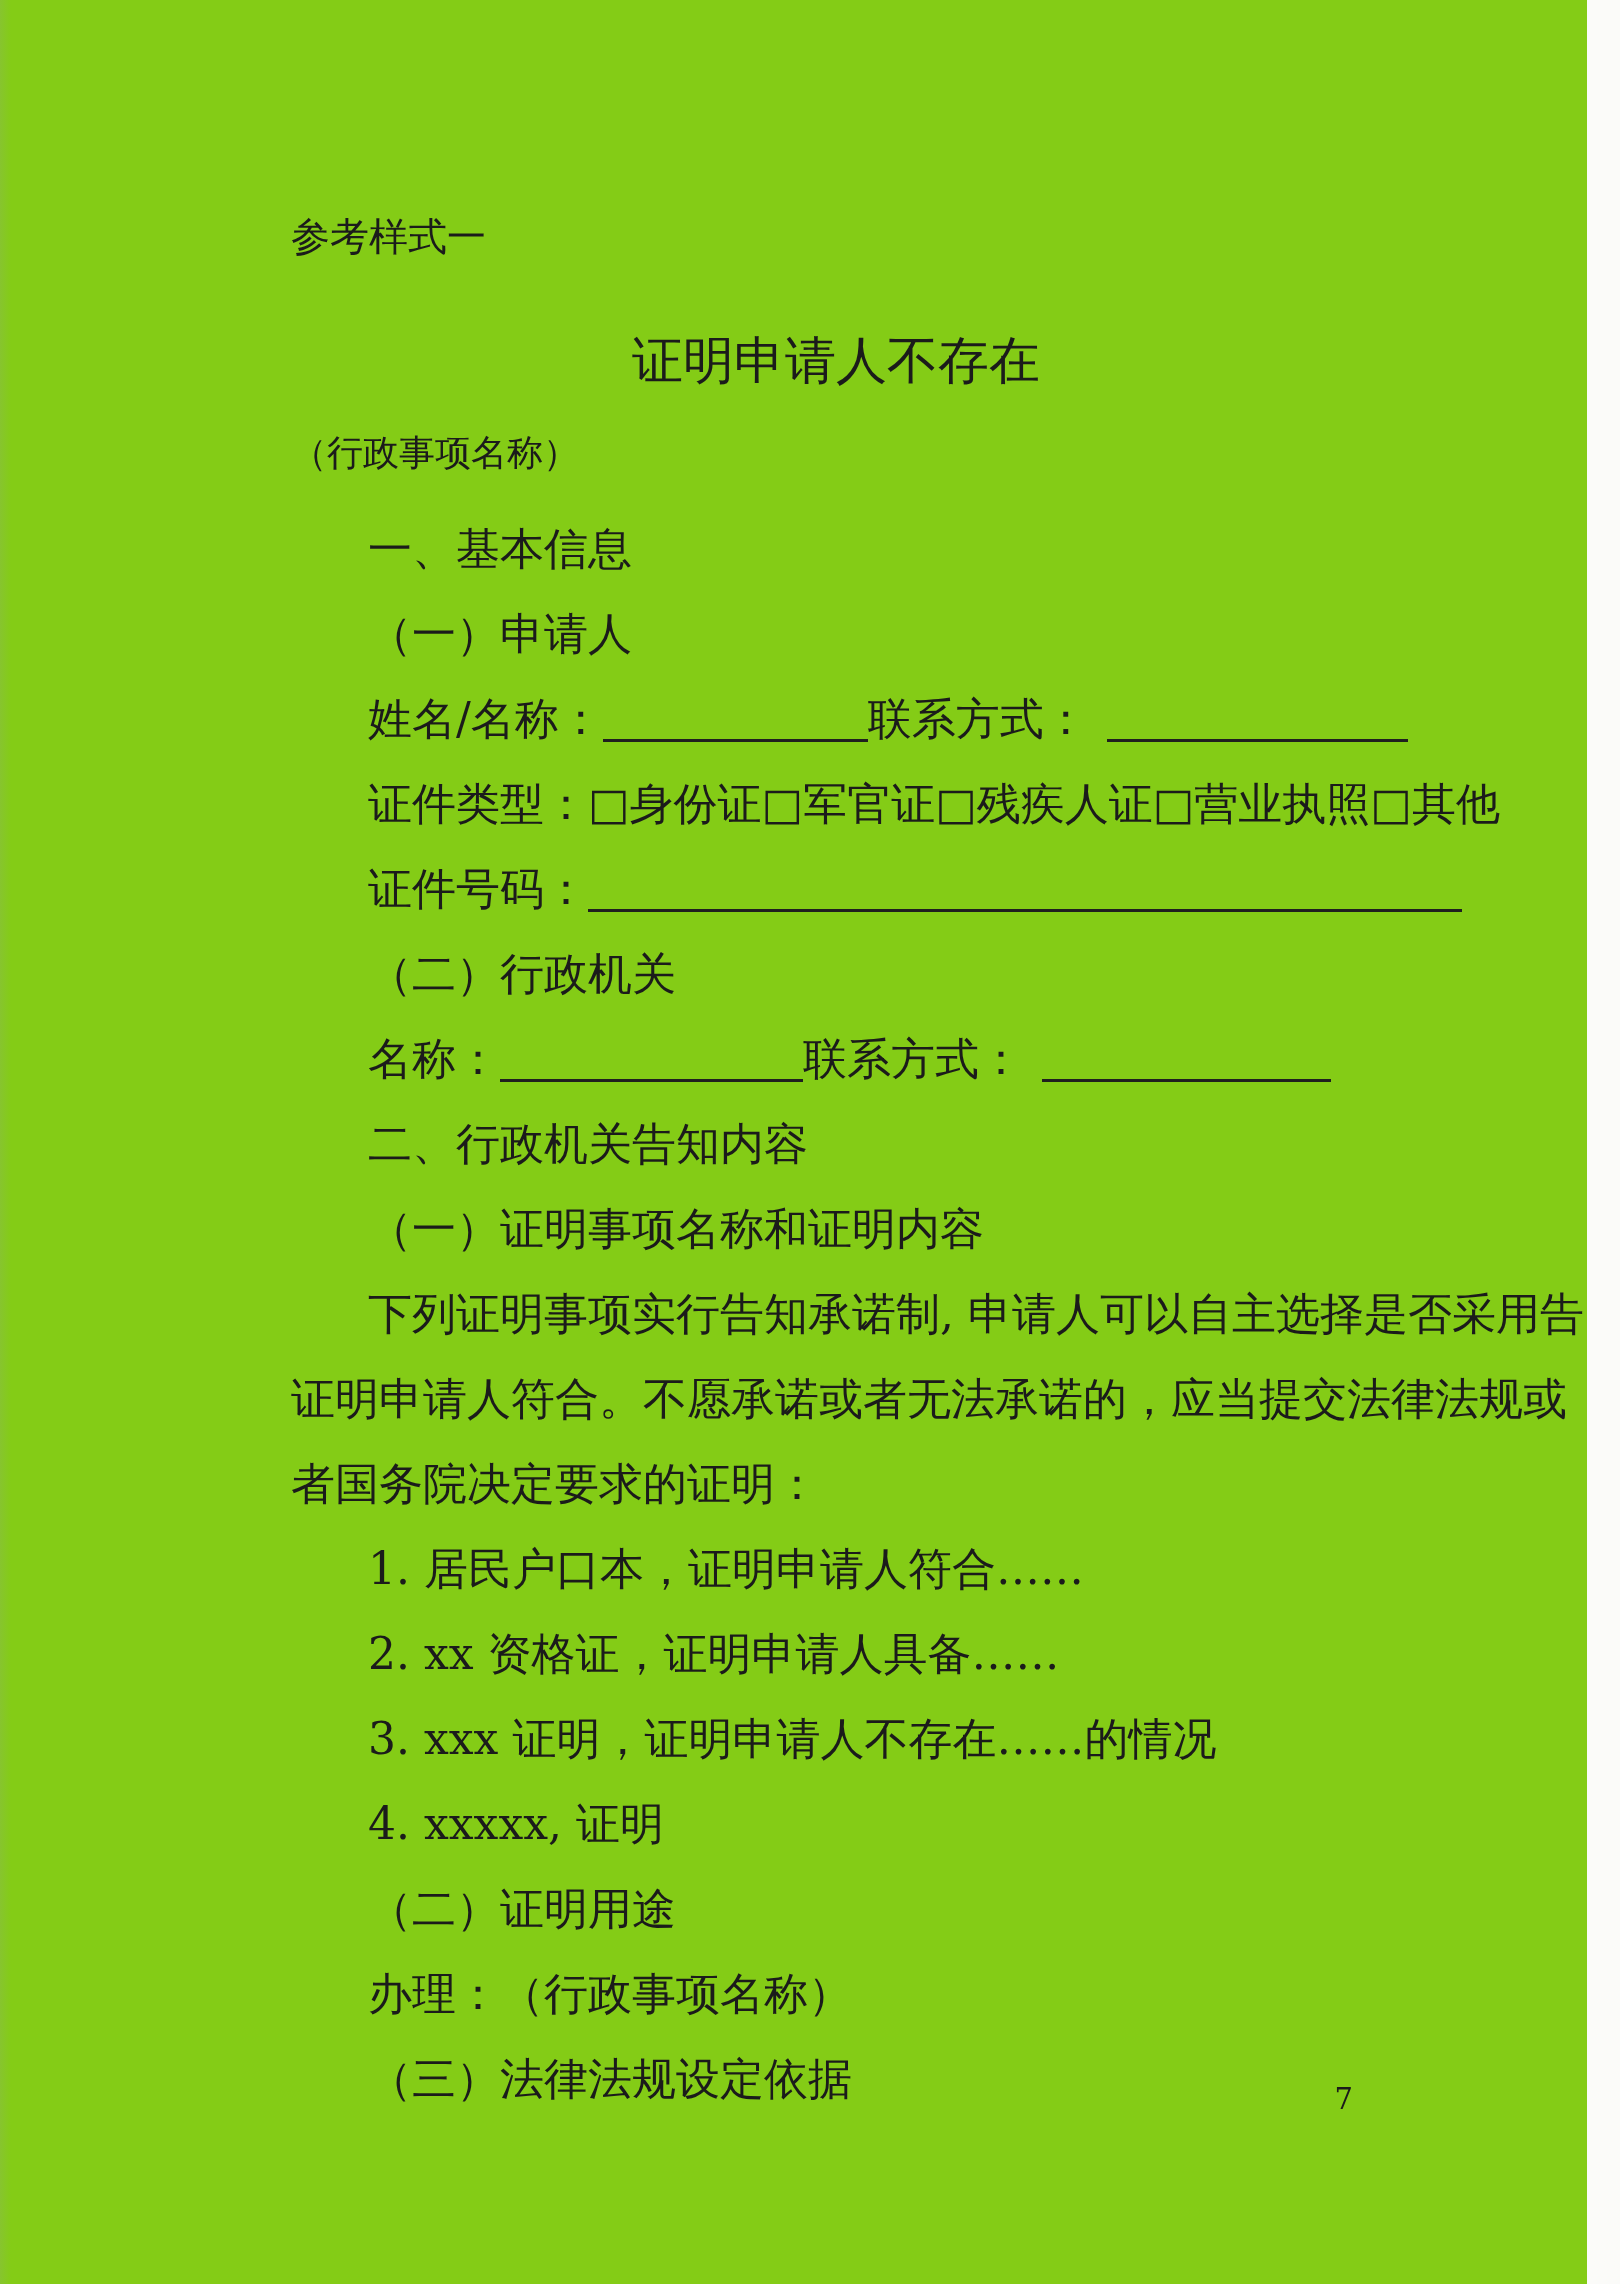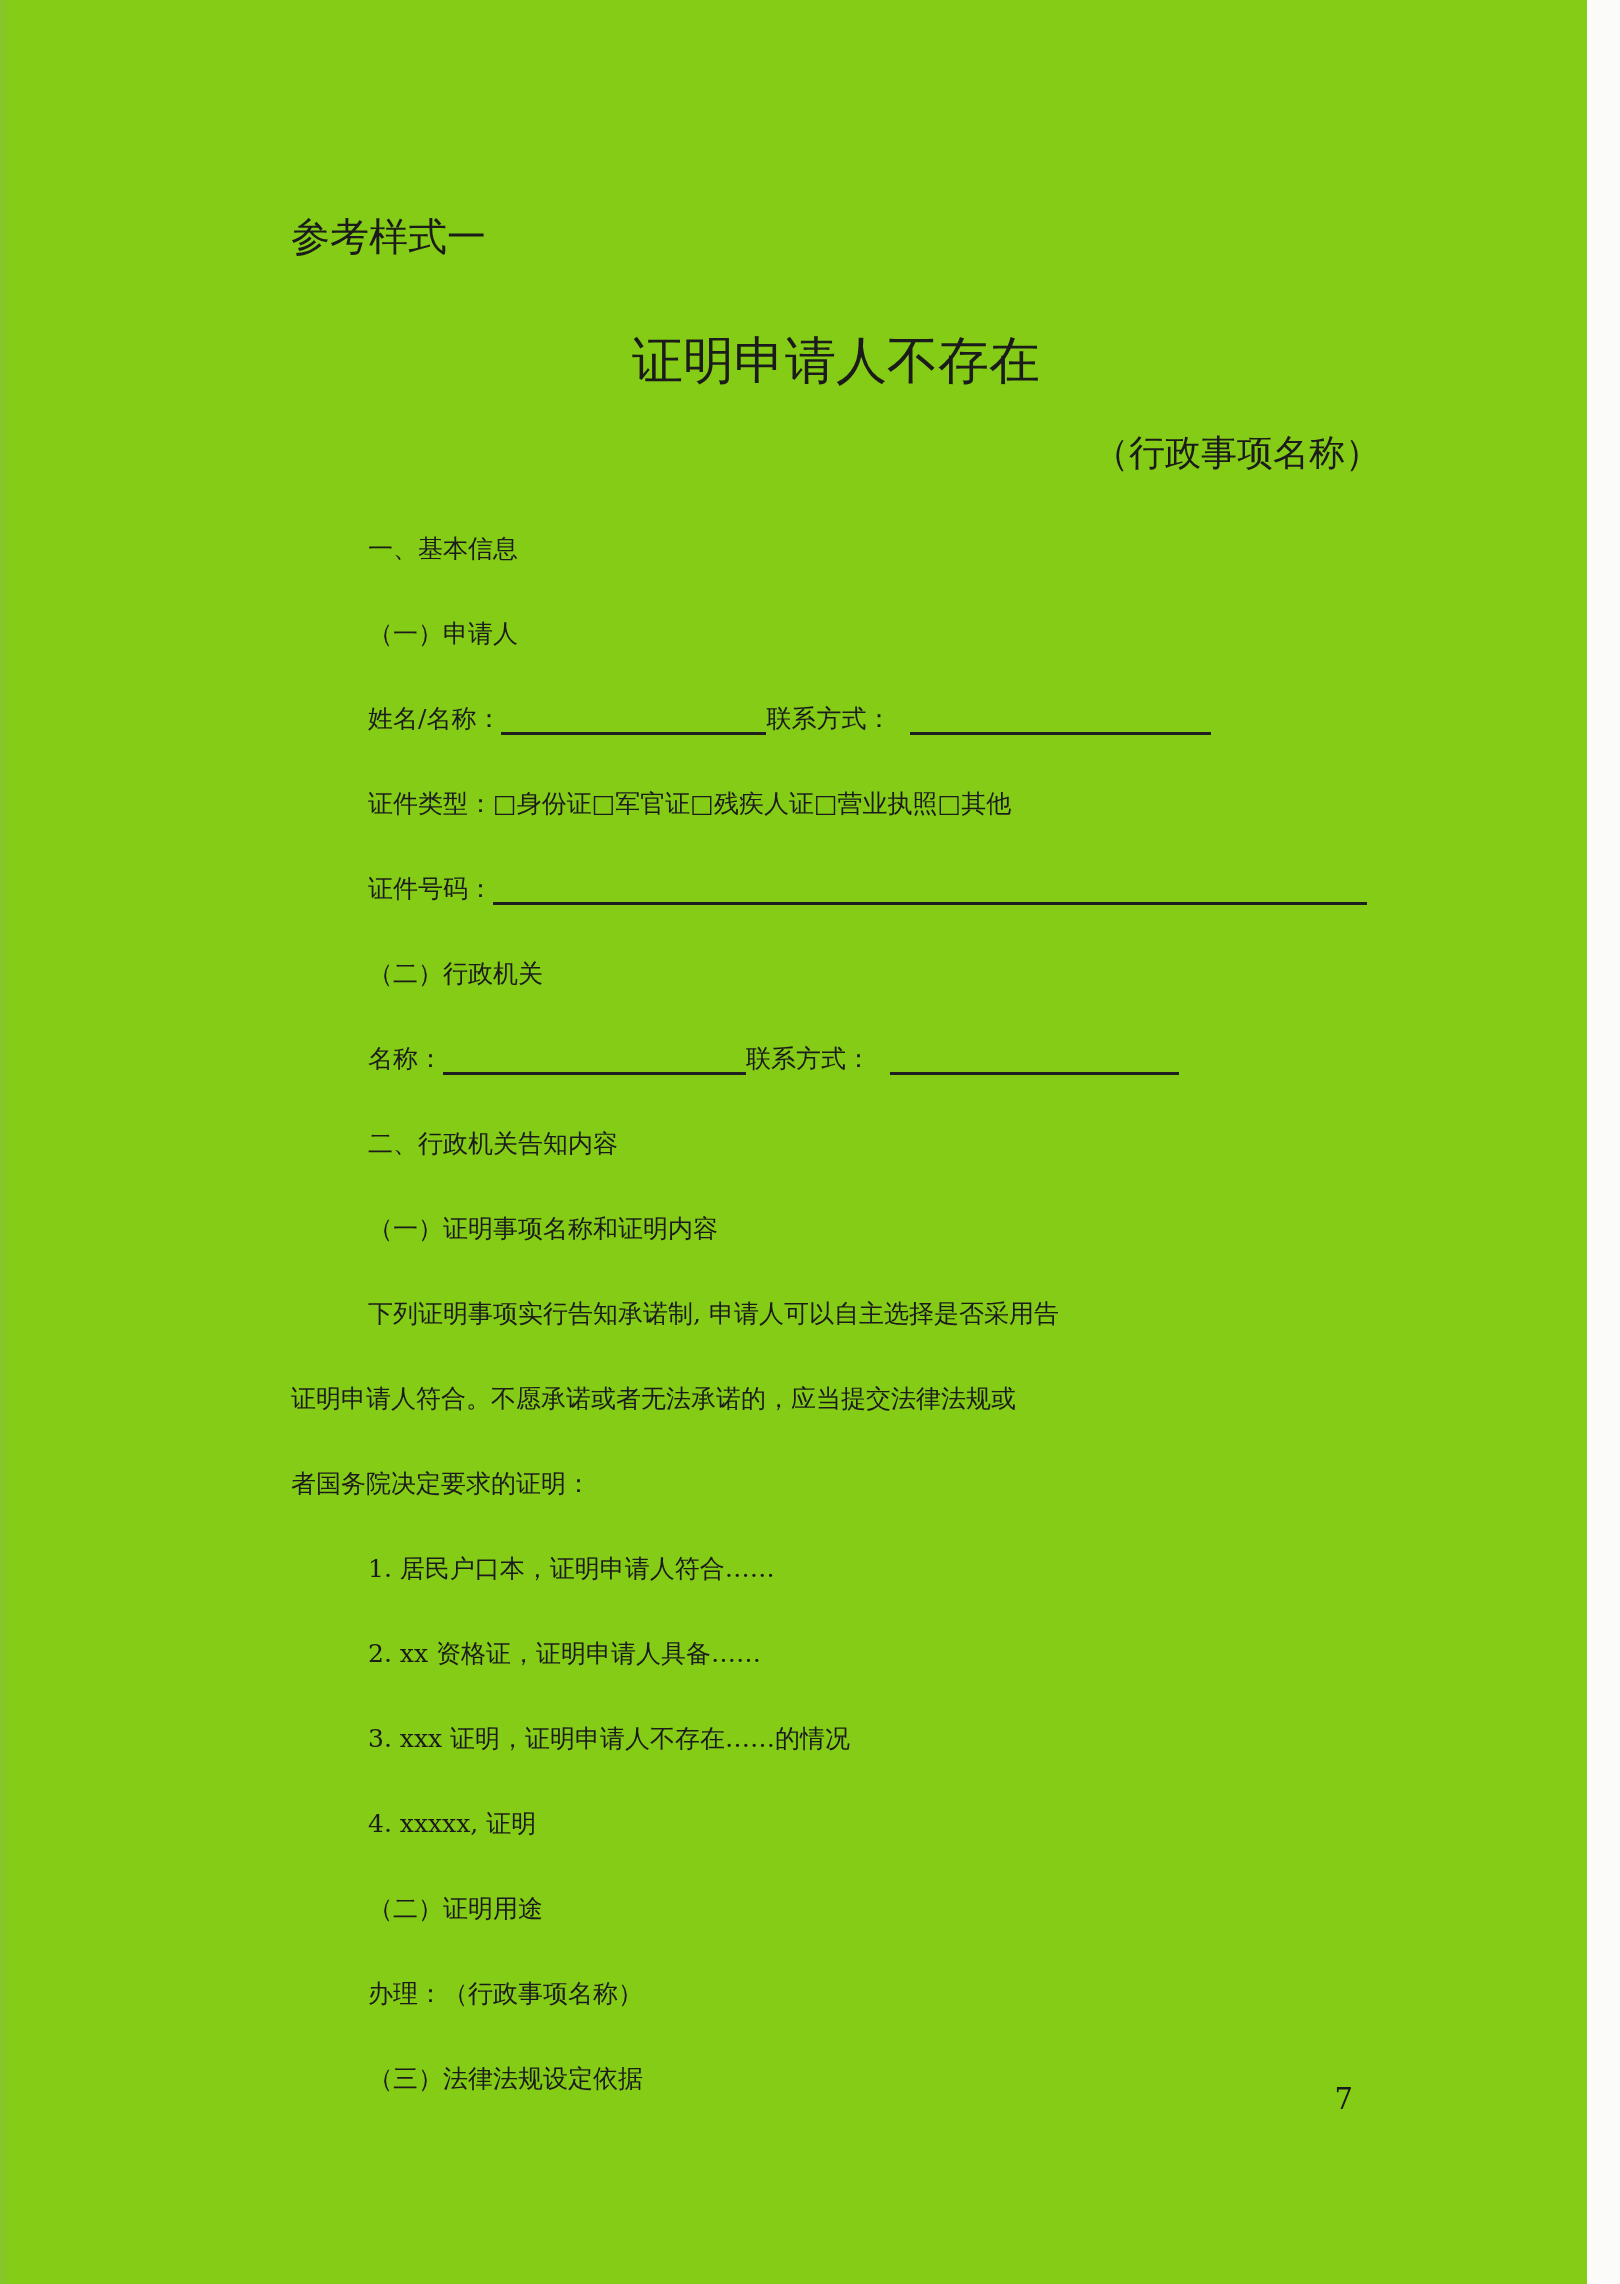--- a/index.html
+++ b/index.html
@@ -12,25 +12,25 @@
     font-family:"DejaVu Serif","Liberation Serif",serif;
     overflow:hidden;
     padding-left:36px;
   }
   .page::before{
     content:"";position:absolute;left:0;top:0;bottom:0;width:11px;
     background:linear-gradient(90deg,rgba(150,158,175,.16),rgba(150,158,175,0));
     pointer-events:none;
   }
   .content{padding:194px 206px 0 255px;}
-  .ln{font-size:25px;line-height:85px;white-space:nowrap;}
+  .ln{font-size:44px;line-height:85px;white-space:nowrap;}
   .indent{text-indent:77px;}
   .tagline{font-size:39px;line-height:85px;}
   .title{font-size:51px;line-height:86px;margin-top:39px;text-align:center;font-weight:normal;}
-  .subtitle{font-size:36px;line-height:85px;margin-top:5.5px;text-align:right;}
+  .subtitle{font-size:36px;line-height:85px;margin-top:5.5px;text-align:left;}
   .first-heading{margin-top:11px;}
   .blank{
     display:inline-block;height:6.9px;
     border-bottom:3.4px solid #1f1f1f;
     vertical-align:-8.3px;
   }
   .w-name{width:265px;}
   .w-contact{width:301px;}
   .w-idnum{width:874px;}
   .w-agname{width:303px;}

